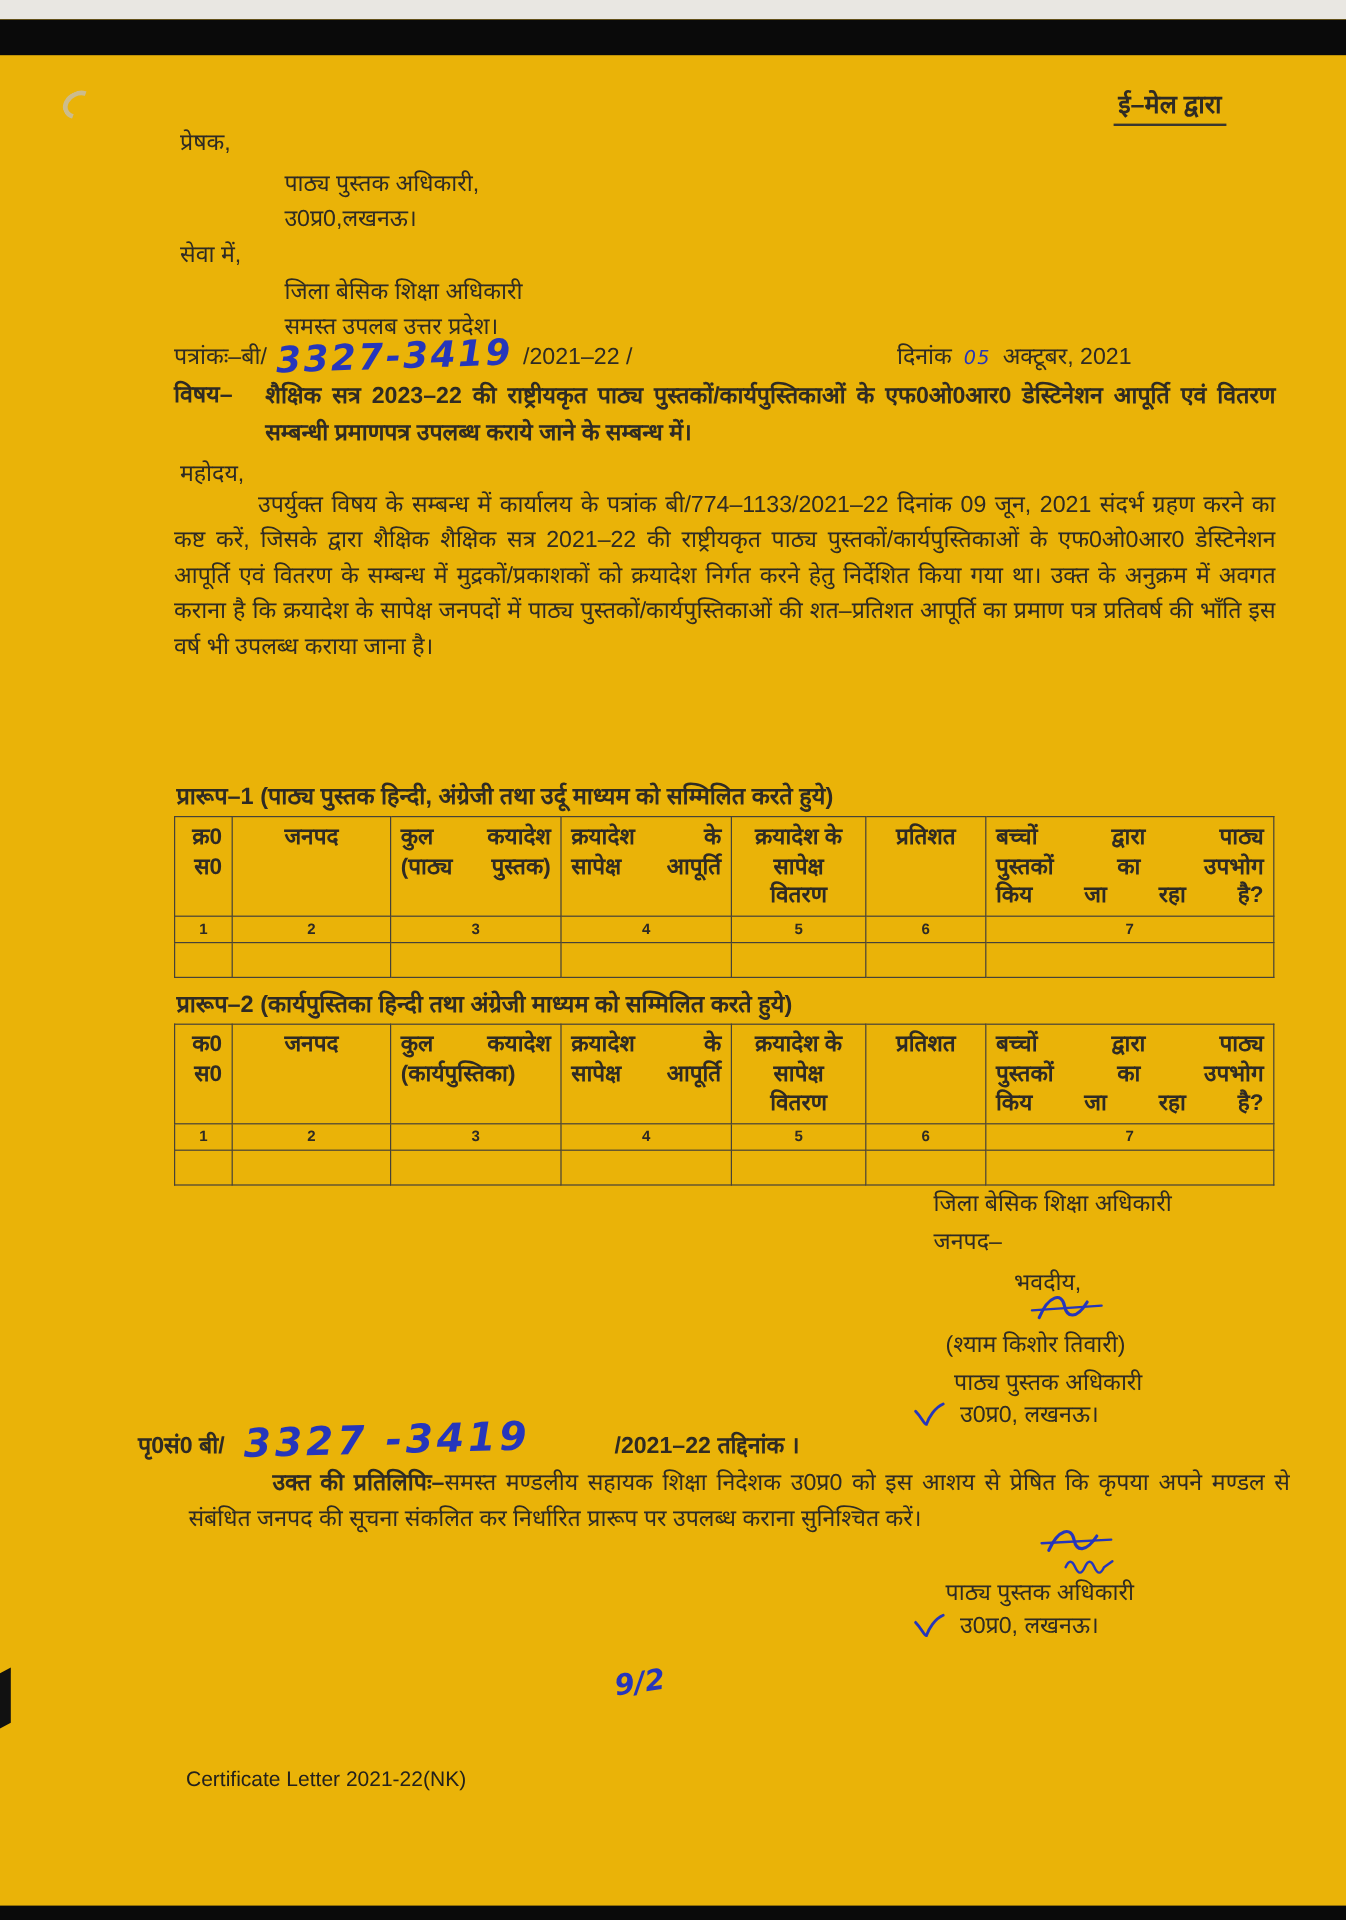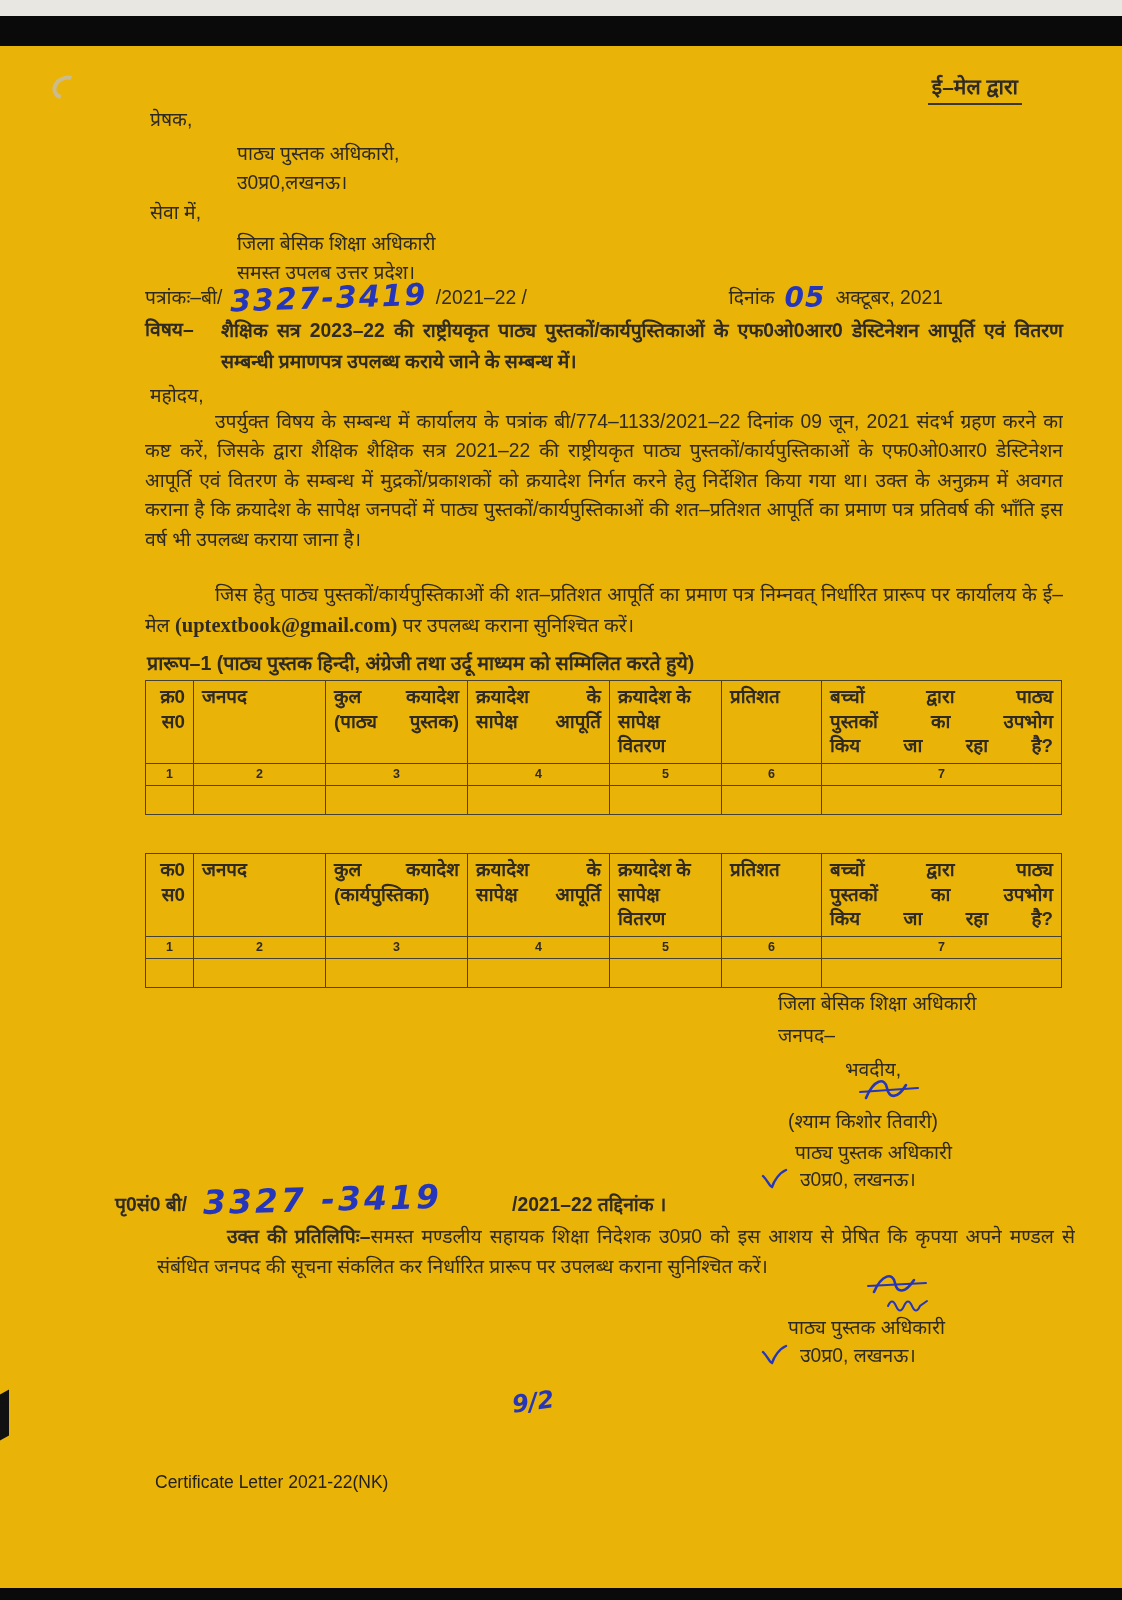--- a/index.html
+++ b/index.html
@@ -20,36 +20,36 @@
     border:4px solid #c2bfba; border-right-color:transparent; border-bottom-color:transparent;
     border-radius:50%; transform:rotate(-25deg); opacity:.75;
   }
   .edge-mark { left:0; top:1376px; width:9px; height:46px; background:#111; transform:skewY(-28deg); }
   .delivery { right:100px; top:56px; font-size:21px; font-weight:bold;
     padding:0 4px 3px 4px; border-bottom:2.2px solid #3a372f; }
   .para { text-align:justify; text-indent:70px; width:918px; overflow:hidden; }
   .hand { color:#2636bb; font-family:"DejaVu Sans",sans-serif; font-style:italic; }
   .hw-ref { display:inline-block; font-size:30px; letter-spacing:2px; font-weight:bold;
     transform:rotate(-2deg); margin:0 8px; }
-  .hw-date { display:inline-block; font-size:28px; font-weight:bold; letter-spacing:1px; margin:0 10px; }
+  .hw-date { display:inline-block; font-size:16px; font-weight:normal; letter-spacing:1px; margin:0 10px; }
   .hw-endnum { display:inline-block; font-size:33px; letter-spacing:3px; font-weight:bold;
     transform:rotate(-1.5deg); margin-left:16px; }
   .refline { left:145px; top:268px; width:916px; display:flex; align-items:center;
     box-sizing:border-box; padding-right:118px; }
   .refline .datelabel { margin-left:auto; }
   .subject { left:145px; top:300px; width:918px; display:flex; }
   .subject .lbl { width:76px; flex:0 0 76px; font-weight:bold; }
   .subject .txt { flex:1; font-weight:bold; text-align:justify; line-height:30.5px; }
   .email { font-family:"Liberation Serif","DejaVu Serif",serif; font-size:20.5px; font-weight:bold; }
   .ftitle { font-weight:bold; font-size:19.6px; }
   table.grid { position:absolute; left:145px; width:916px; border-collapse:collapse; table-layout:fixed; }
   table.grid td { border:1.6px solid #474238; }
   tr.head { height:76px; }
   tr.head td { vertical-align:top; padding:4px 8px; white-space:pre-line;
-    font-weight:bold; font-size:18.8px; line-height:24.5px; }
+    font-weight:bold; font-size:18.8px; line-height:24.5px; text-align:center; }
   tr.head td:nth-child(1) { text-align:right; padding-left:6px; }
   tr.head td:nth-child(3), tr.head td:nth-child(4), tr.head td:nth-child(7)
     { text-align:justify; text-align-last:justify; }
   tr.idx td { height:21px; padding:0; font-size:12.5px; font-weight:bold; text-align:center; line-height:19px; }
   tr.blank td { height:26px; }
   .endline { left:115px; top:1170px; display:flex; align-items:baseline; }
   .endline .suffix { margin-left:70px; }
   .pagemark { left:512px; top:1372px; font-size:24px; transform:rotate(-8deg); font-weight:bold; }
   .footer { left:155px; top:1456px; font-size:17.5px; color:#23211c; }
   svg.sig path { fill:none; stroke:#2636bb; stroke-linecap:round; }
@@ -83,23 +83,20 @@
 
   <div class="abs t subject">
     <span class="lbl">विषय–</span>
     <span class="txt">शैक्षिक सत्र 2023–22 की राष्ट्रीयकृत पाठ्य पुस्तकों/कार्यपुस्तिकाओं के एफ0ओ0आर0 डेस्टिनेशन आपूर्ति एवं वितरण सम्बन्धी प्रमाणपत्र उपलब्ध कराये जाने के सम्बन्ध में।</span>
   </div>
 
   <div class="abs t" style="left:150px;top:366px">महोदय,</div>
 
   <div class="abs t para" style="left:145px;top:391px;line-height:29.4px;max-height:178px">उपर्युक्त विषय के सम्बन्ध में कार्यालय के पत्रांक बी/774–1133/2021–22 दिनांक 09 जून, 2021 संदर्भ ग्रहण करने का कष्ट करें, जिसके द्वारा शैक्षिक शैक्षिक सत्र 2021–22 की राष्ट्रीयकृत पाठ्य पुस्तकों/कार्यपुस्तिकाओं के एफ0ओ0आर0 डेस्टिनेशन आपूर्ति एवं वितरण के सम्बन्ध में मुद्रकों/प्रकाशकों को क्रयादेश निर्गत करने हेतु निर्देशित किया गया था। उक्त के अनुक्रम में अवगत कराना है कि क्रयादेश के सापेक्ष जनपदों में पाठ्य पुस्तकों/कार्यपुस्तिकाओं की शत–प्रतिशत आपूर्ति का प्रमाण पत्र प्रतिवर्ष की भाँति इस वर्ष भी उपलब्ध कराया जाना है।</div>
 
-  <div class="abs t para" style="left:145px;top:564px;line-height:30px;max-height:64px">
-    <span>जिस हेतु पाठ्य पुस्तकों/कार्यपुस्तिकाओं की शत–प्रतिशत आपूर्ति का प्रमाण पत्र निम्नवत् निर्धारित प्रारूप पर कार्यालय के ई–मेल </span><span class="email">(uptextbook@gmail.com)</span><span> पर उपलब्ध कराना सुनिश्चित करें।</span>
-  </div>
 
   <div class="abs ftitle" style="left:147px;top:633px">प्रारूप–1 (पाठ्य पुस्तक हिन्दी, अंग्रेजी तथा उर्दू माध्यम को सम्मिलित करते हुये)</div>
 
   <table class="grid" style="top:664px">
     <colgroup>
       <col style="width:48px">
         <col style="width:132px">
         <col style="width:142px">
       <col style="width:142px">
         <col style="width:112px">
@@ -137,20 +134,21 @@
           <td></td>
       <td></td>
           <td></td>
       <td></td>
           <td></td>
       <td></td>
     </tr>
   </tbody>
     </table>
 
+  <div class="abs ftitle" style="left:147px;top:806px">प्रारूप–2 (कार्यपुस्तिका हिन्दी तथा अंग्रेजी माध्यम को सम्मिलित करते हुये)</div>
 
   <table class="grid" style="top:837px">
     <colgroup>
       <col style="width:48px">
         <col style="width:132px">
         <col style="width:142px">
       <col style="width:142px">
         <col style="width:112px">
         <col style="width:100px">
         <col style="width:240px">

